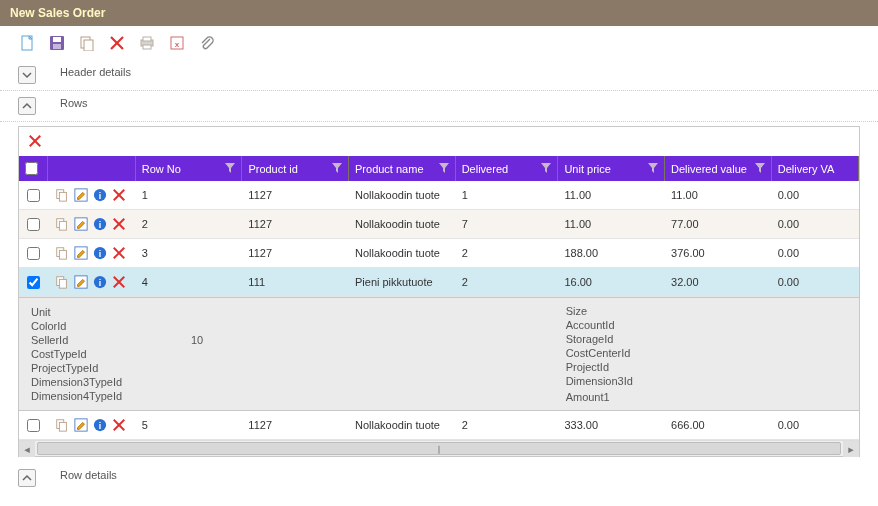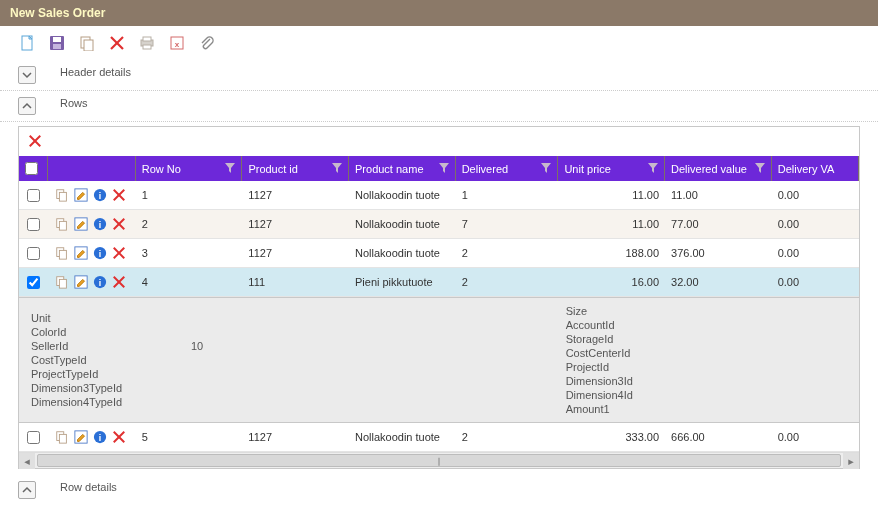--- a/index.html
+++ b/index.html
@@ -26,21 +26,21 @@
   .grid-row.alt { background: #f7f3ee; }
   .grid-row.selected { background: #d2eaf2; }
   .grid-row .col { padding: 3px 6px; font-size: 11px; color: #333; }
   
   .col-check { width: 30px; display: flex; align-items: center; justify-content: center; }
   .col-actions { width: 90px; display: flex; align-items: center; gap: 3px; }
   .col-rowno { width: 110px; }
   .col-product-id { width: 110px; }
   .col-product-name { width: 110px; }
   .col-delivered { width: 106px; }
-  .col-unit-price { width: 110px; text-align: right; }
+  .col-unit-price { width: 110px; }
   .col-delivered-value { width: 110px; }
   .col-delivery-va { width: 90px; }
   
   .action-icon { width: 16px; height: 16px; display: inline-flex; align-items: center; justify-content: center; cursor: pointer; }
   
   .detail-panel { background: #ebebeb; border-top: 1px solid #c8c8c8; border-bottom: 1px solid #c8c8c8; padding: 6px 12px; font-size: 11px; color: #555; }
   .detail-grid { display: flex; align-items: center; }
   .detail-col { flex: 1; }
   .detail-row { display: flex; padding: 1px 0; }
   .detail-label { width: 160px; }
@@ -384,21 +384,20 @@
             </div>
             <div class="detail-row">
               <div class="detail-label">ProjectId</div>
               <div class="detail-value"></div>
             </div>
             <div class="detail-row">
               <div class="detail-label">Dimension3Id</div>
               <div class="detail-value"></div>
             </div>
             <div class="detail-row">
-              <div class="detail-label">Dimension4Id</div>
               <div class="detail-value"></div>
             </div>
             <div class="detail-row">
               <div class="detail-label">Amount1</div>
               <div class="detail-value"></div>
             </div>
           </div>
     </div>
   </div>
   <div class="grid-row ">

